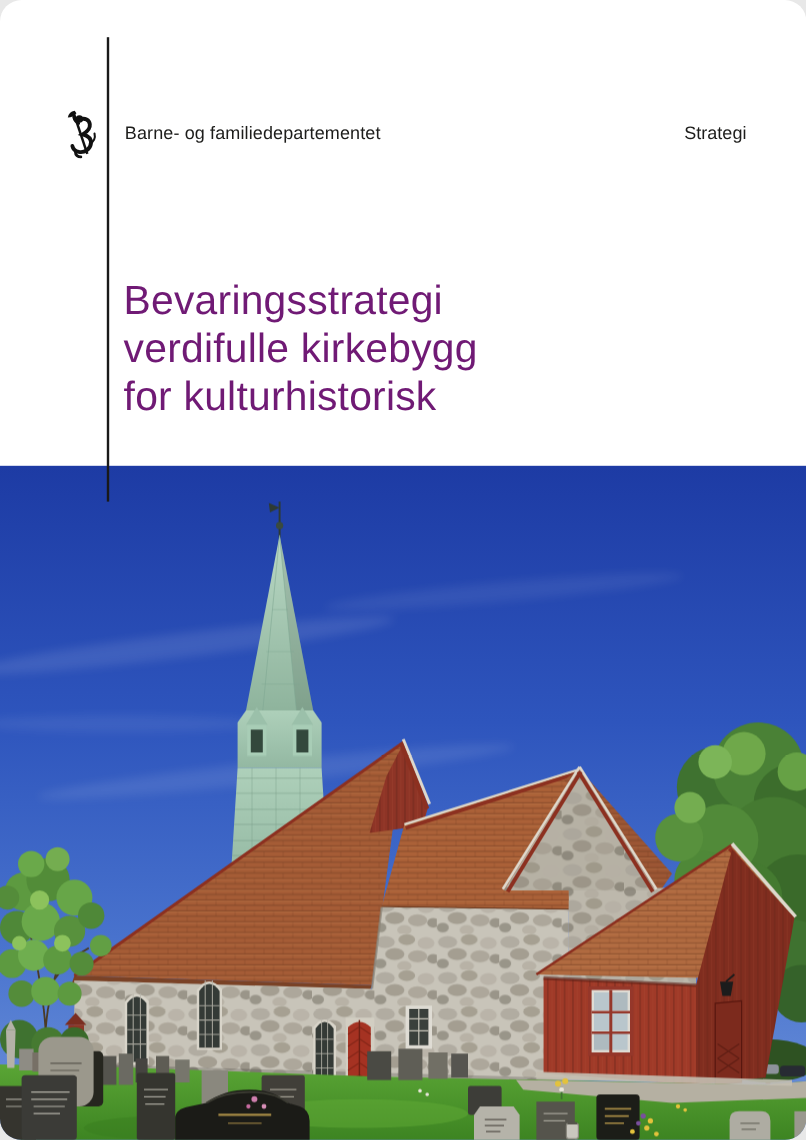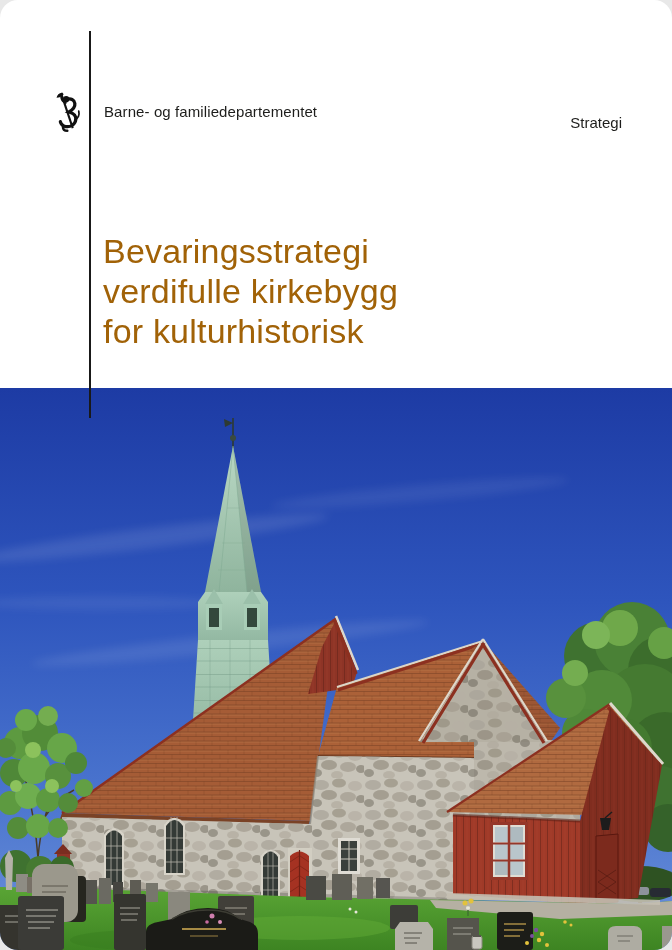--- a/index.html
+++ b/index.html
@@ -6,24 +6,24 @@
   .page{
     position:relative;width:672px;height:950px;margin:0 auto;
     background:#ffffff;overflow:hidden;
     font-family:"Liberation Sans","DejaVu Sans",sans-serif;
     color:#1d1d1b;
     border-radius:18px;
   }
   .coat-of-arms{position:absolute;left:54px;top:90px;width:27px;height:42px;}
   .vrule{position:absolute;left:89px;top:31px;width:2px;height:387px;background:#191919;z-index:5;}
   .ministry{position:absolute;left:104px;top:103px;font-size:15px;letter-spacing:.1px;}
-  .doctype{position:absolute;right:50px;top:103px;font-size:15px;margin-top:11px;}
+  .doctype{position:absolute;right:50px;top:103px;font-size:15px;}
   .cover-title{
     position:absolute;left:103px;top:231px;margin:0;
-    font-size:34px;line-height:40px;font-weight:300;color:#a16207;letter-spacing:.2px;
+    font-size:34px;line-height:40px;font-weight:300;color:#701a75;letter-spacing:.2px;
   }
   .cover-title span{display:block;}
   .photo{position:absolute;left:0;top:388px;width:672px;height:562px;z-index:1;}
   .photo svg{display:block;}
 </style>
 </head>
 <body>
 
 <div class="page">
 

